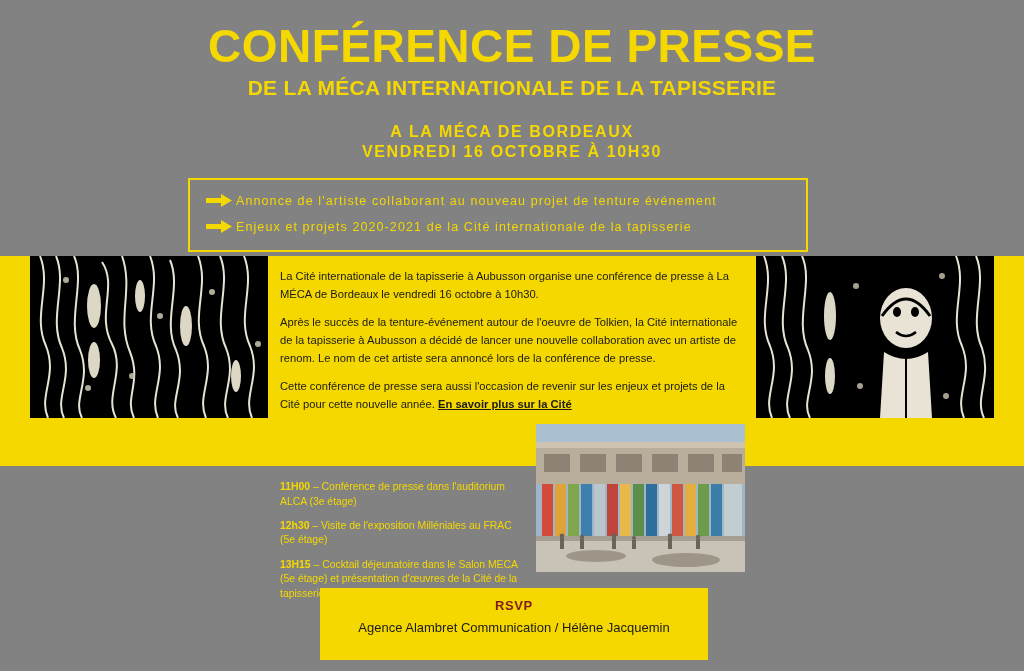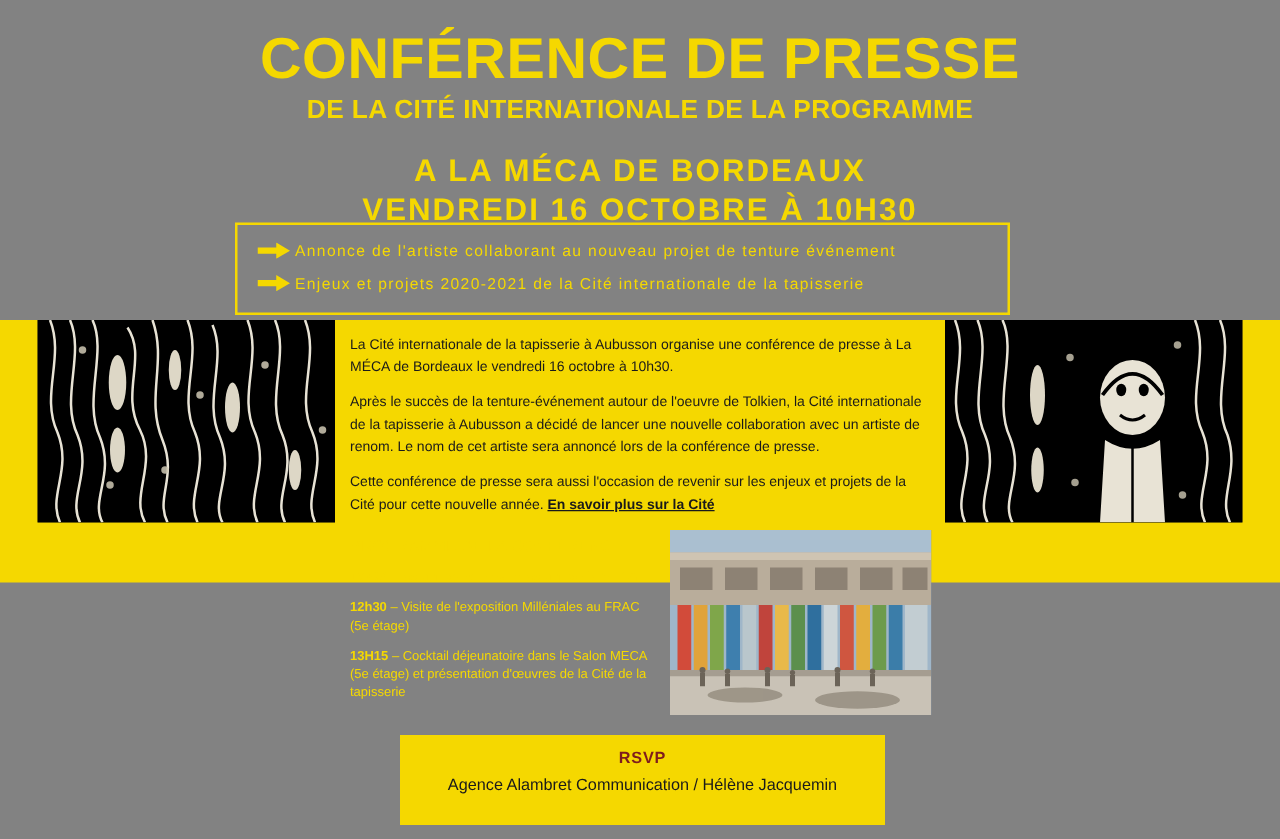--- a/index.html
+++ b/index.html
@@ -37,21 +37,21 @@
   .title-sub {
     color: #f5d800;
     font-weight: bold;
     font-size: 21px;
     letter-spacing: 0.3px;
     margin: 6px 0 0 0;
   }
   .title-place {
     color: #f5d800;
     font-weight: bold;
-    font-size: 25px;
+    font-size: 16px;
     letter-spacing: 1.6px;
     margin: 22px 0 0 0;
     line-height: 1.22;
   }
 
   
   .bullet-box {
     position: absolute;
     left: 188px;
     top: 178px;
@@ -172,21 +172,21 @@
     line-height: 1.42;
   }
 </style>
 </head>
 <body>
 
 <div class="page">
 
   <div class="header">
     <h1 class="title-main">CONFÉRENCE DE PRESSE</h1>
-    <h2 class="title-sub">DE LA CITÉ INTERNATIONALE DE LA PROGRAMME</h2>
+    <h2 class="title-sub">DE LA MÉCA INTERNATIONALE DE LA TAPISSERIE</h2>
     <div class="title-place">
       <div>A LA MÉCA DE BORDEAUX</div>
       <div>VENDREDI 16 OCTOBRE À 10H30</div>
     </div>
   </div>
 
   <div class="bullet-box">
     <div class="bullet-row">
       <span class="bullet-arrow">
         <svg width="26" height="13" viewBox="0 0 26 13">
@@ -277,20 +277,23 @@
         </g>
       </svg>
     </div>
   </div>
 
   <div class="programme">
     <div class="programme-title">PROGRAMME DE LA CONFÉRENCE</div>
 
     <div class="prog-item">
       <b>10h30</b><span> – accueil dans le hall d'accueil de la MECA</span>
+    </div>
+    <div class="prog-item">
+      <b>11H00</b><span> – Conférence de presse dans l'auditorium ALCA (3e étage)</span>
     </div>
     <div class="prog-item">
       <b>12h30</b><span> – Visite de l'exposition Milléniales au FRAC (5e étage)</span>
     </div>
     <div class="prog-item">
       <b>13H15</b><span> – Cocktail déjeunatoire dans le Salon MECA (5e étage) et présentation d'œuvres de la Cité de la tapisserie</span>
     </div>
   </div>
 
   <div class="photo">

